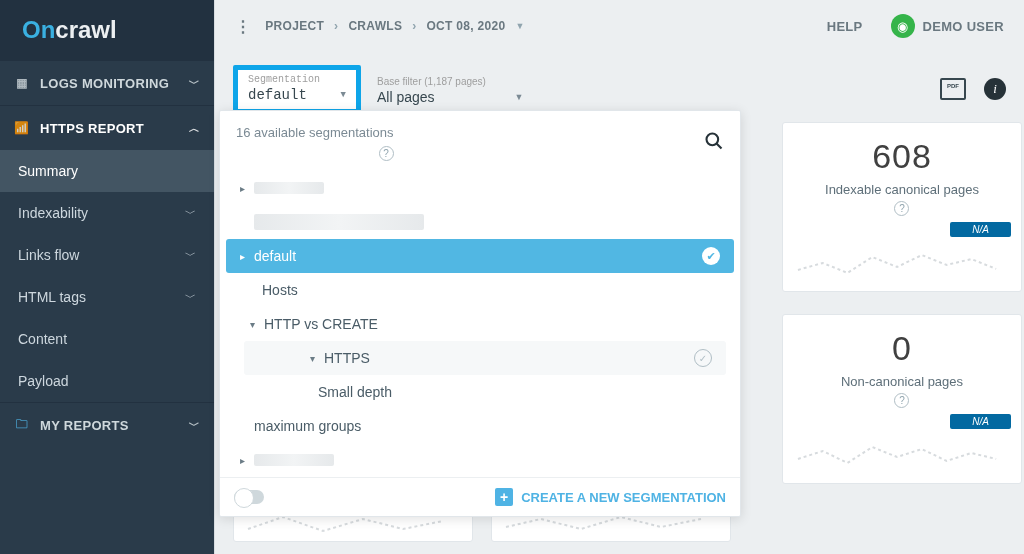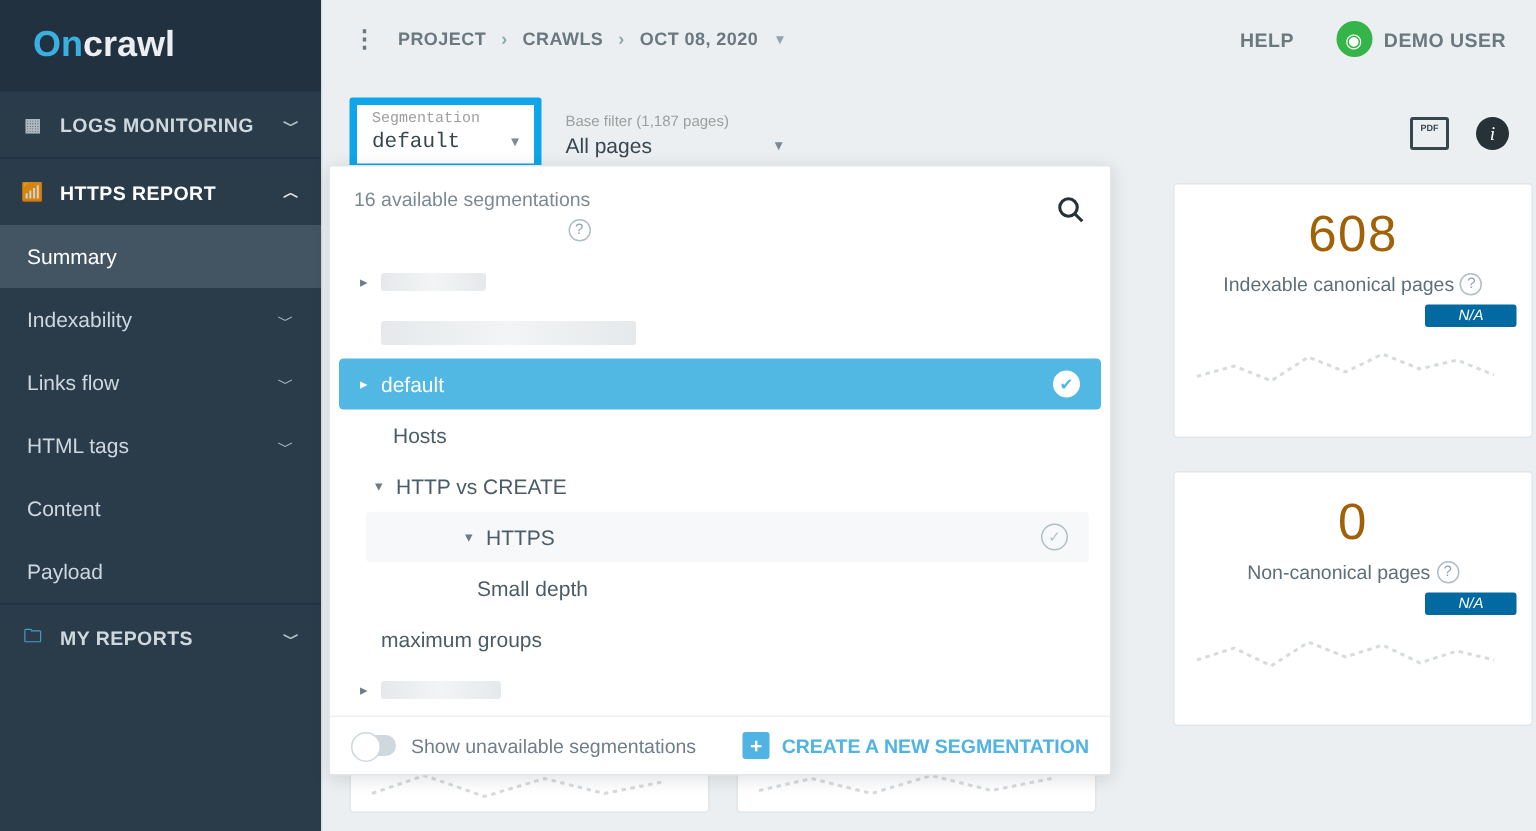--- a/index.html
+++ b/index.html
@@ -31,22 +31,22 @@
 .seg-value { font-size: 14px; color: #37474f; display: flex; justify-content: space-between; align-items: center; margin-top: 2px; }
 .filter-block { padding: 2px 0 0 6px; }
 .filter-label { font-size: 10px; color: #9e9e9e; }
 .filter-value { font-size: 14px; color: #37474f; display: flex; align-items: center; gap: 80px; margin-top: 2px; }
 .actions-right { margin-left: auto; display: flex; align-items: center; gap: 18px; }
 .pdf-ico { width: 26px; height: 22px; border: 2px solid #37474f; border-radius: 2px; position: relative; }
 .pdf-ico::after { content: 'PDF'; font-size: 6px; font-weight: bold; position: absolute; top: 3px; left: 5px; }
 .info-ico { width: 22px; height: 22px; background: #263238; border-radius: 50%; display: flex; align-items: center; justify-content: center; color: #fff; font-size: 13px; font-style: italic; font-family: serif; }
 .btn-primary { background: #4fb3e4; color: #fff; font-weight: bold; font-size: 12px; letter-spacing: .2px; padding: 11px 14px; border: none; border-radius: 3px; cursor: pointer; }
 .card { width: 240px; height: 170px; background: #fff; border: 1px solid #e1e6ea; border-radius: 3px; padding: 14px 10px 8px 10px; display: flex; flex-direction: column; align-items: center; }
-.big-num { font-size: 34px; color: #a16207; font-weight: 300; letter-spacing: 1px; }
-.card-title { font-size: 13px; color: #5e6f79; margin-top: 6px; display: flex; align-items: center; gap: 4px; }
+.big-num { font-size: 34px; color: #404040; font-weight: 300; letter-spacing: 1px; }
+.card-title { font-size: 13px; color: #5e6f79; margin-top: 6px; display: flex; align-items: center; gap: 4px; flex-direction: column; }
 .na-badge { align-self: flex-end; background: #0369a1; color: #fff; font-size: 10px; padding: 2px 22px; border-radius: 2px; margin-top: 6px; font-style: italic; }
 .sparkline { width: 100%; height: 34px; margin-top: 8px; }
 .help-q { width: 15px; height: 15px; border: 1px solid #b0bec5; border-radius: 50%; font-size: 10px; display: inline-flex; align-items: center; justify-content: center; color: #90a4ae; }
 .dropdown-panel { position: absolute; left: 4px; top: 58px; width: 522px; background: #fff; border: 1px solid #e1e6ea; box-shadow: 0 2px 12px rgba(0,0,0,.12); border-radius: 2px; padding: 14px 0 0 0; z-index: 50; }
 .panel-head { display: flex; align-items: center; padding: 0 16px 10px 16px; justify-content: space-between; }
 .panel-head-left { display: flex; align-items: flex-end; gap: 6px; font-size: 13px; color: #7b8a94; flex-direction: column; }
 .list { padding: 0 6px; }
 .row { display: flex; align-items: center; height: 34px; padding: 0 14px; font-size: 14px; color: #4a5c67; border-radius: 3px; cursor: pointer; }
 .row .expander { width: 14px; font-size: 10px; color: #6b7c86; }
 .row.selected { background: #51b7e3; color: #fff; }
@@ -199,21 +199,20 @@
           <div class="row" style="padding-left:28px;">
               <span>maximum groups</span>
             </div>
           <div class="row">
               <span class="expander">▸</span>
               <span class="blurred" style="width:80px;"></span>
             </div>
         </div>
         <div class="panel-foot">
           <div class="toggle"></div>
-          <span class="foot-label">Show unavailable segmentations</span>
           <div class="create-link">
             <span class="plus-box">+</span>
             <span>CREATE A NEW SEGMENTATION</span>
           </div>
         </div>
       </div>
 
       <div style="position:absolute; right:2px; top:70px; display:flex; flex-direction:column; gap:22px;">
         <div class="card">
           <div class="big-num">608</div>

